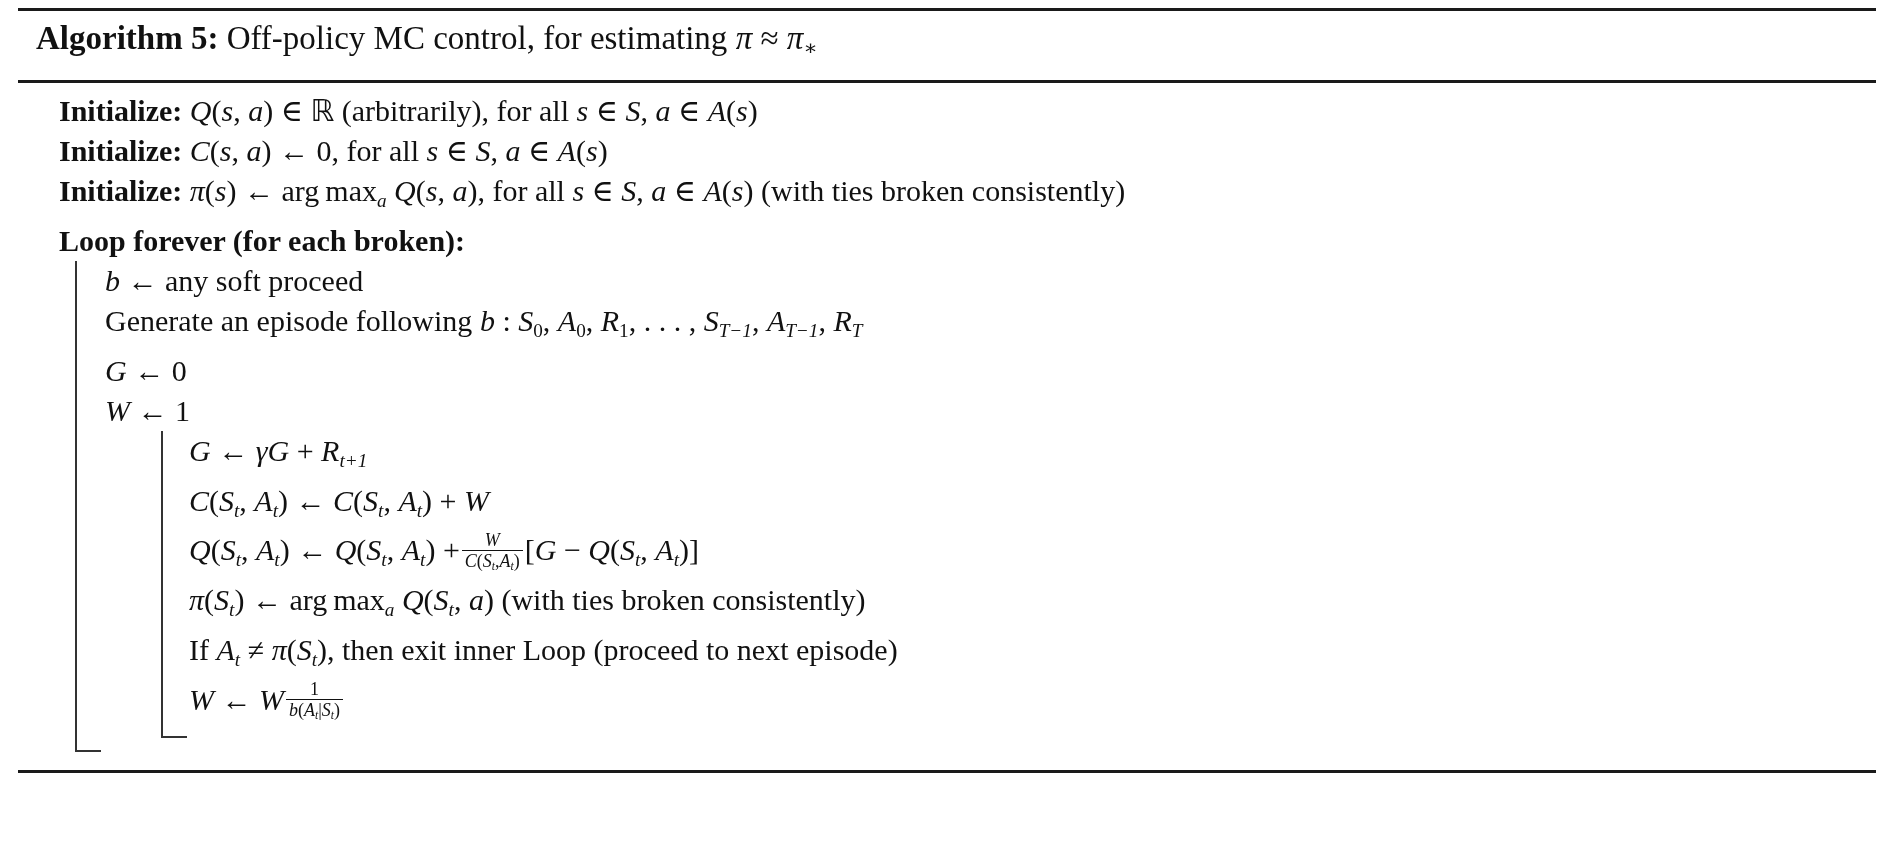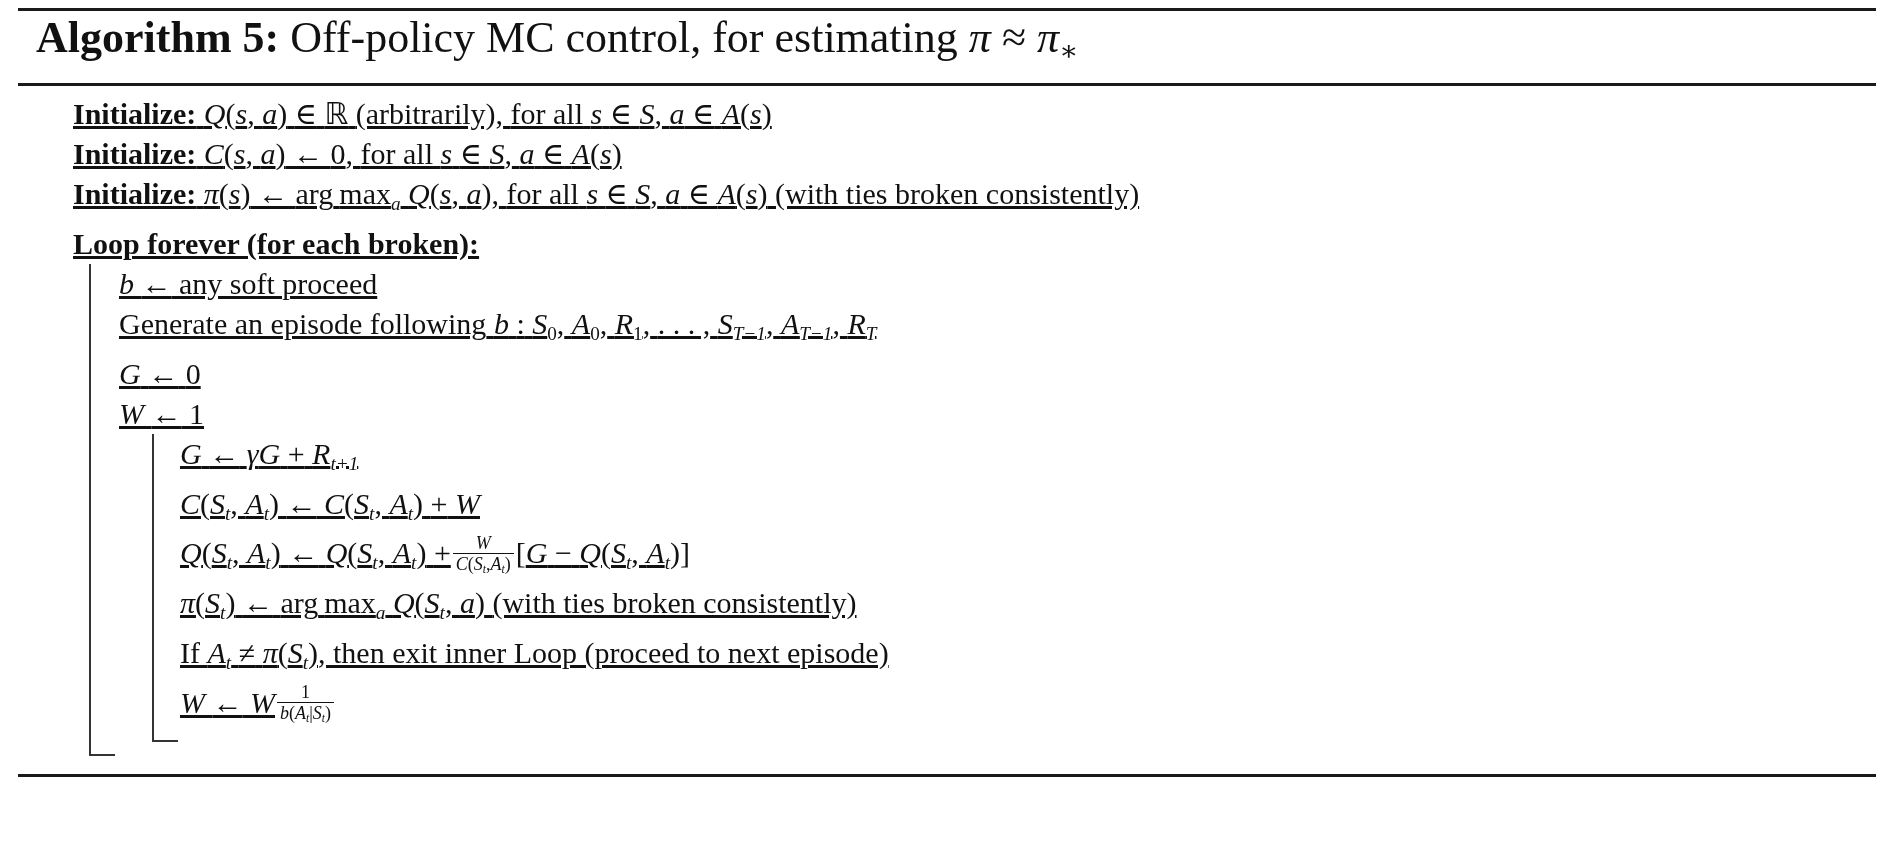--- a/index.html
+++ b/index.html
@@ -34,29 +34,28 @@
   }
   .rule-mid {
     border-top: 3px solid #1a1a1a;
     margin: 5px 18px 0 18px;
   }
   .rule-bottom {
     border-top: 3px solid #1a1a1a;
     margin: 0 18px 0 18px;
   }
   .title-line {
-    font-size: 44px;
+    font-size: 33px;
     line-height: 46px;
     padding: 4px 0 4px 36px;
     white-space: nowrap;
   }
   .title-line .b { font-weight: bold; }
   .body-area {
-    padding: 8px 0 0 17px;
-    text-decoration: underline;
+    padding: 8px 0 0 3px;
   }
   .line {
     font-size: 30px;
     line-height: 40px;
     white-space: nowrap;
     position: relative;
   }
   .lvl0 { padding-left: 56px; }
   .bold { font-weight: bold; }
   
@@ -110,21 +109,21 @@
     width: 26px;
     height: 0;
     border-bottom: 2.5px solid #333333;
   }
   .block-outer {
     margin-left: 72px;
     padding-left: 30px;
     padding-bottom: 14px;
   }
   .block-inner {
-    margin-left: 33px;
+    margin-left: 56px;
     padding-left: 28px;
     padding-bottom: 14px;
   }
   .spacer-bottom { height: 18px; }
 </style>
 </head>
 <body>
 
 <div class="algorithm-box">
 

